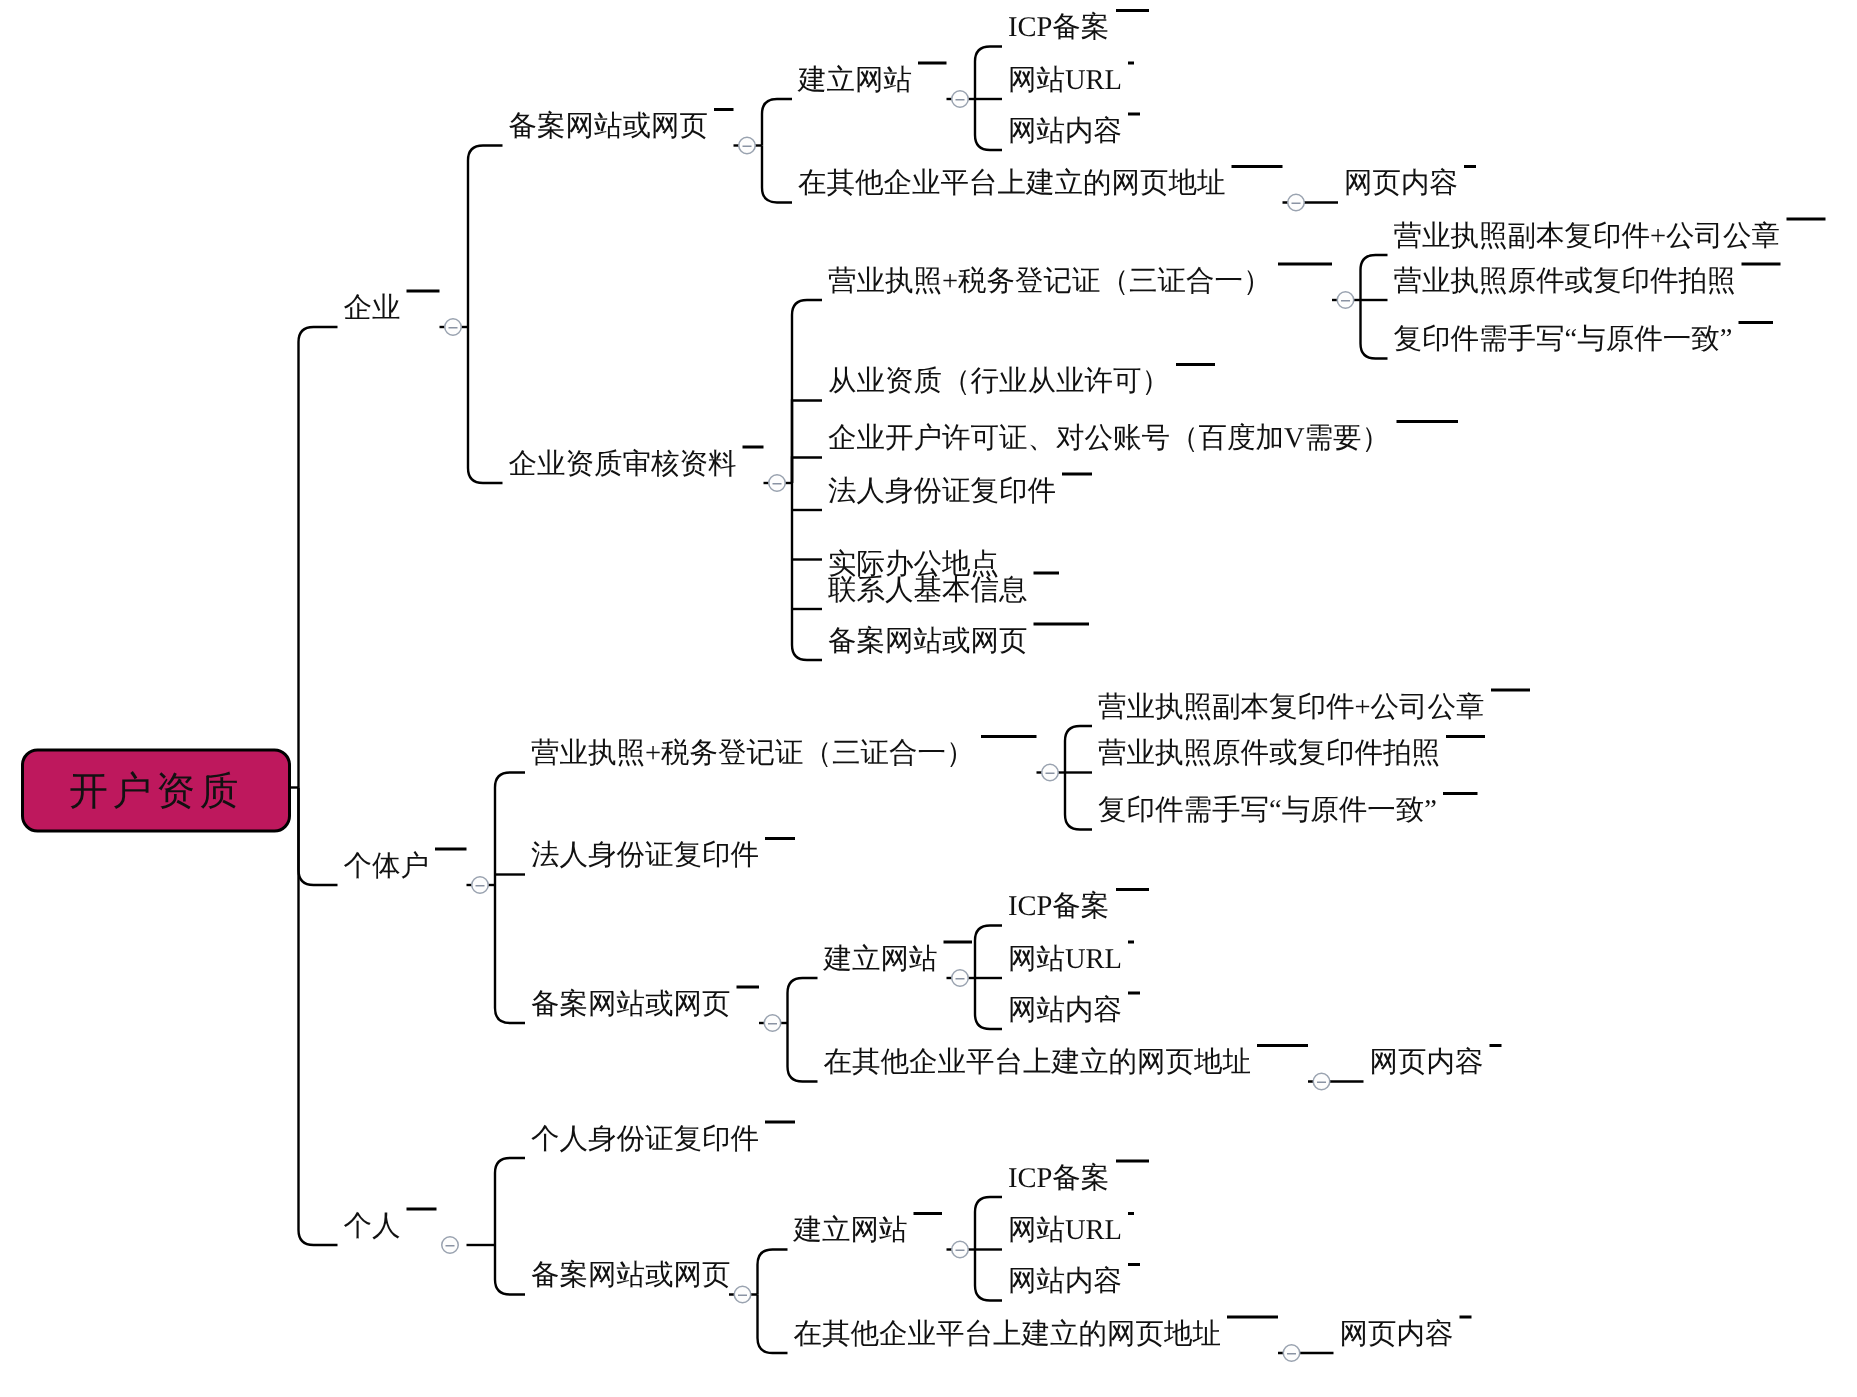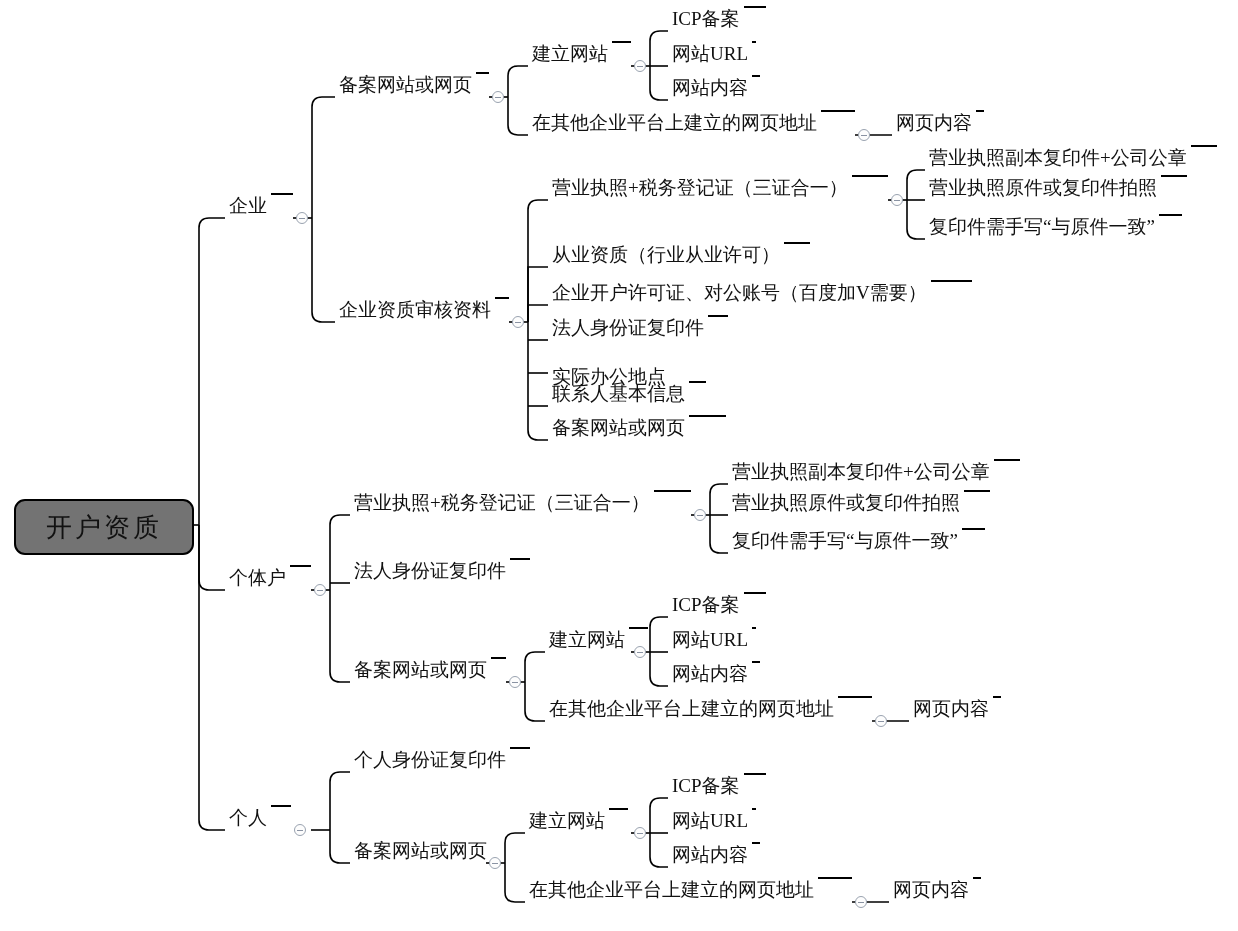--- a/index.html
+++ b/index.html
@@ -9,21 +9,21 @@
     color:#111111;
   }
   #canvas{position:absolute;left:0;top:0;width:1238px;height:931px;}
   svg.links{position:absolute;left:0;top:0;width:1238px;height:931px;pointer-events:none;}
   svg.links path, svg.links line{fill:none;stroke:#000000;}
 
   
   .root-node{
     position:absolute;
     border:2.2px solid #000;border-radius:11px;
-    background:#737373;
+    background:#be185d;
     display:flex;align-items:center;justify-content:center;
     font-size:26px;letter-spacing:3px;font-weight:400;
     white-space:nowrap;
   }
 
   
   .topic{
     position:absolute;
     display:flex;flex-direction:row;
     white-space:nowrap;

